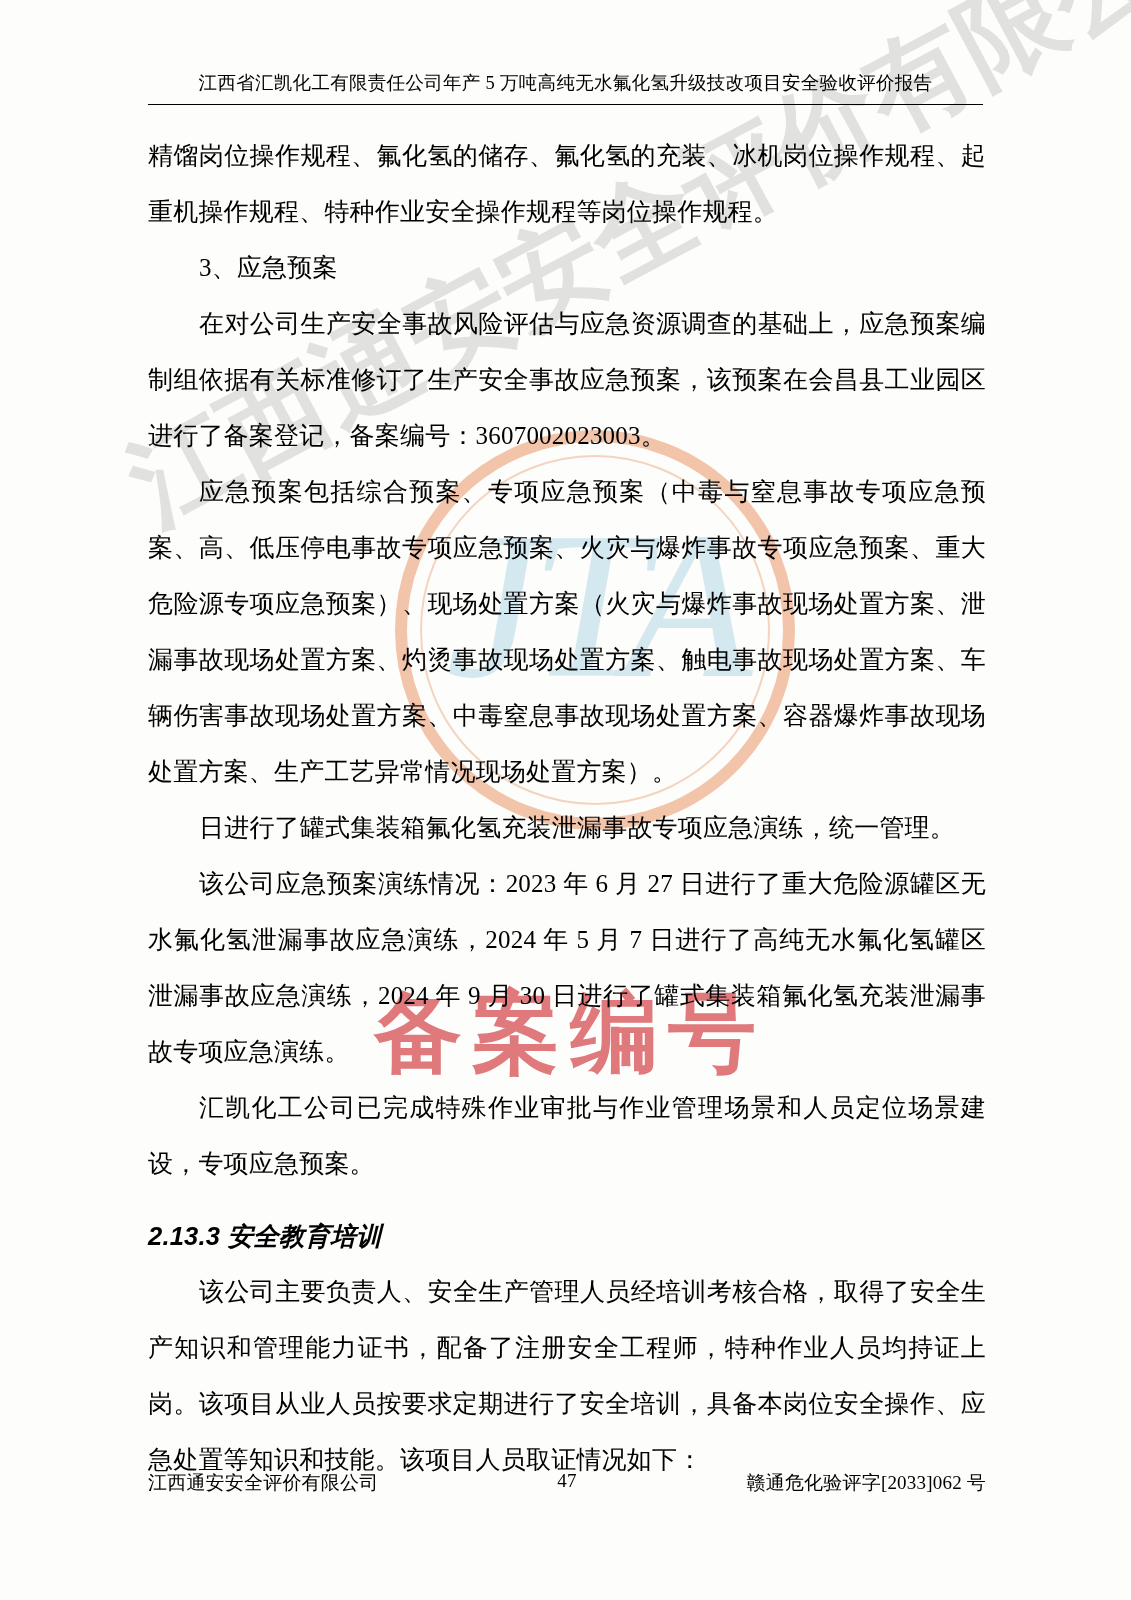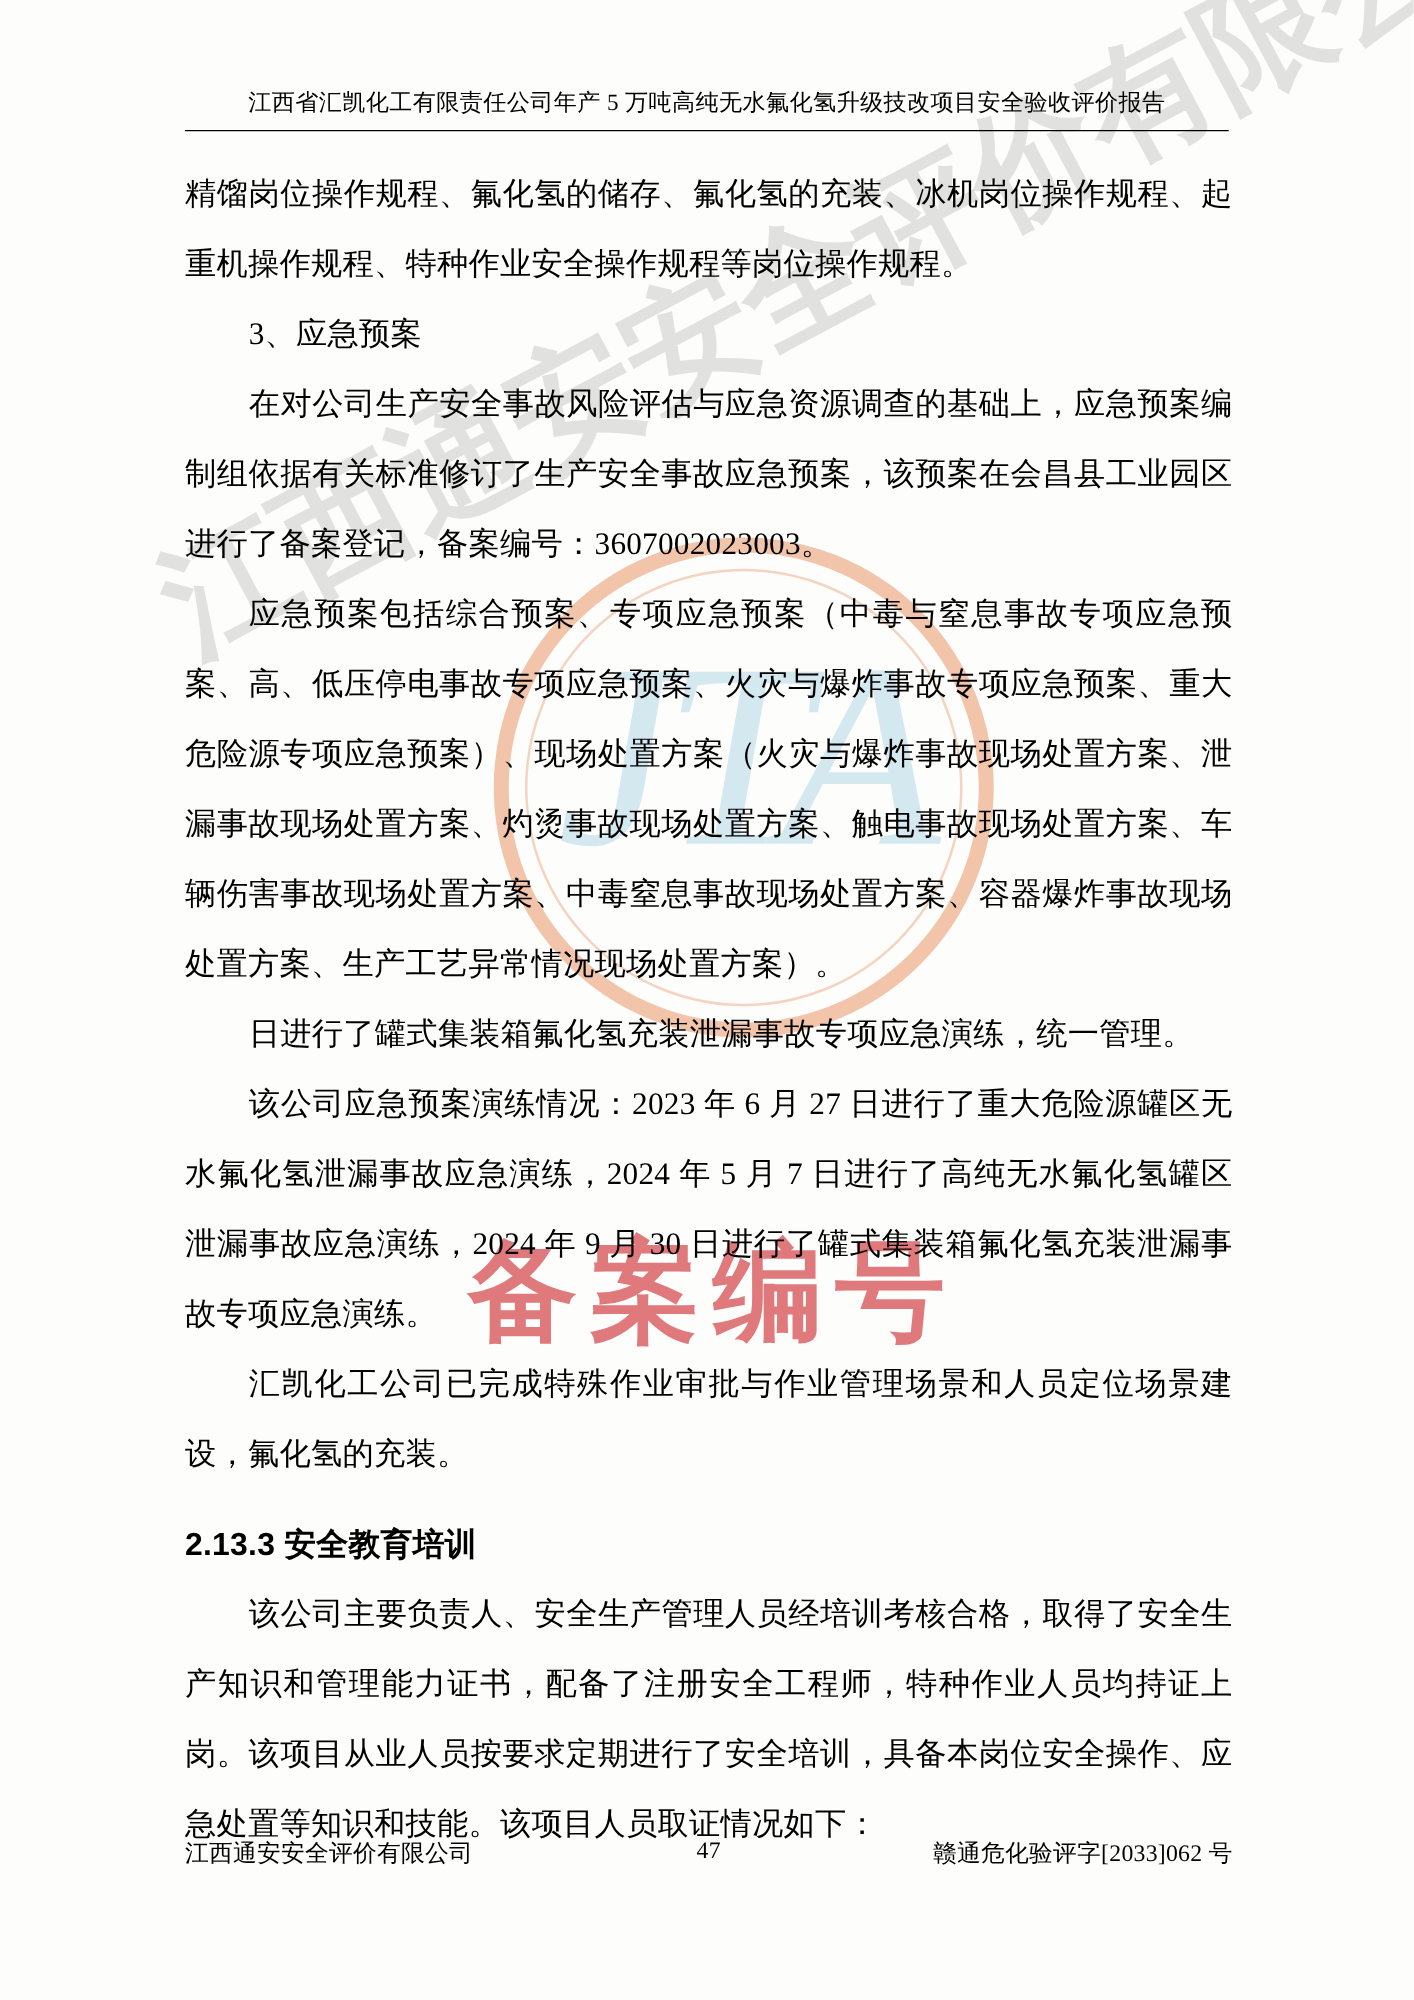--- a/index.html
+++ b/index.html
@@ -124,20 +124,21 @@
   p.indent {
     text-indent: 51px;
   }
   h3.section {
     margin: 16px 0 0 0;
     font-size: 25.5px;
     line-height: 56px;
     font-weight: bold;
     font-family: "Liberation Sans", "DejaVu Sans", sans-serif;
     letter-spacing: 0.2px;
+    font-style: italic;
   }
   
   .footer {
     position: absolute;
     left: 148px;
     top: 1470px;
     width: 838px;
     display: flex;
     justify-content: space-between;
     align-items: baseline;
@@ -169,21 +170,21 @@
   <div class="header">江西省汇凯化工有限责任公司年产 5 万吨高纯无水氟化氢升级技改项目安全验收评价报告</div>
   <div class="header-rule"></div>
 
   <div class="body-area">
     <p class="para">精馏岗位操作规程、氟化氢的储存、氟化氢的充装、冰机岗位操作规程、起重机操作规程、特种作业安全操作规程等岗位操作规程。</p>
     <p class="para indent">3、应急预案</p>
     <p class="para indent">在对公司生产安全事故风险评估与应急资源调查的基础上，应急预案编制组依据有关标准修订了生产安全事故应急预案，该预案在会昌县工业园区进行了备案登记，备案编号：3607002023003。</p>
     <p class="para indent">应急预案包括综合预案、专项应急预案（中毒与窒息事故专项应急预案、高、低压停电事故专项应急预案、火灾与爆炸事故专项应急预案、重大危险源专项应急预案）、现场处置方案（火灾与爆炸事故现场处置方案、泄漏事故现场处置方案、灼烫事故现场处置方案、触电事故现场处置方案、车辆伤害事故现场处置方案、中毒窒息事故现场处置方案、容器爆炸事故现场处置方案、生产工艺异常情况现场处置方案）。</p>
     <p class="para indent">日进行了罐式集装箱氟化氢充装泄漏事故专项应急演练，统一管理。</p>
     <p class="para indent">该公司应急预案演练情况：2023 年 6 月 27 日进行了重大危险源罐区无水氟化氢泄漏事故应急演练，2024 年 5 月 7 日进行了高纯无水氟化氢罐区泄漏事故应急演练，2024 年 9 月 30 日进行了罐式集装箱氟化氢充装泄漏事故专项应急演练。</p>
-    <p class="para indent">汇凯化工公司已完成特殊作业审批与作业管理场景和人员定位场景建设，氟化氢的充装。</p>
+    <p class="para indent">汇凯化工公司已完成特殊作业审批与作业管理场景和人员定位场景建设，专项应急预案。</p>
 
     <h3 class="section">2.13.3 安全教育培训</h3>
     <p class="para indent">该公司主要负责人、安全生产管理人员经培训考核合格，取得了安全生产知识和管理能力证书，配备了注册安全工程师，特种作业人员均持证上岗。该项目从业人员按要求定期进行了安全培训，具备本岗位安全操作、应急处置等知识和技能。该项目人员取证情况如下：</p>
   </div>
 
   <div class="footer">
     <div class="footer-left">江西通安安全评价有限公司</div>
     <div class="center">47</div>
     <div class="footer-right">赣通危化验评字[2033]062 号</div>
   </div>

